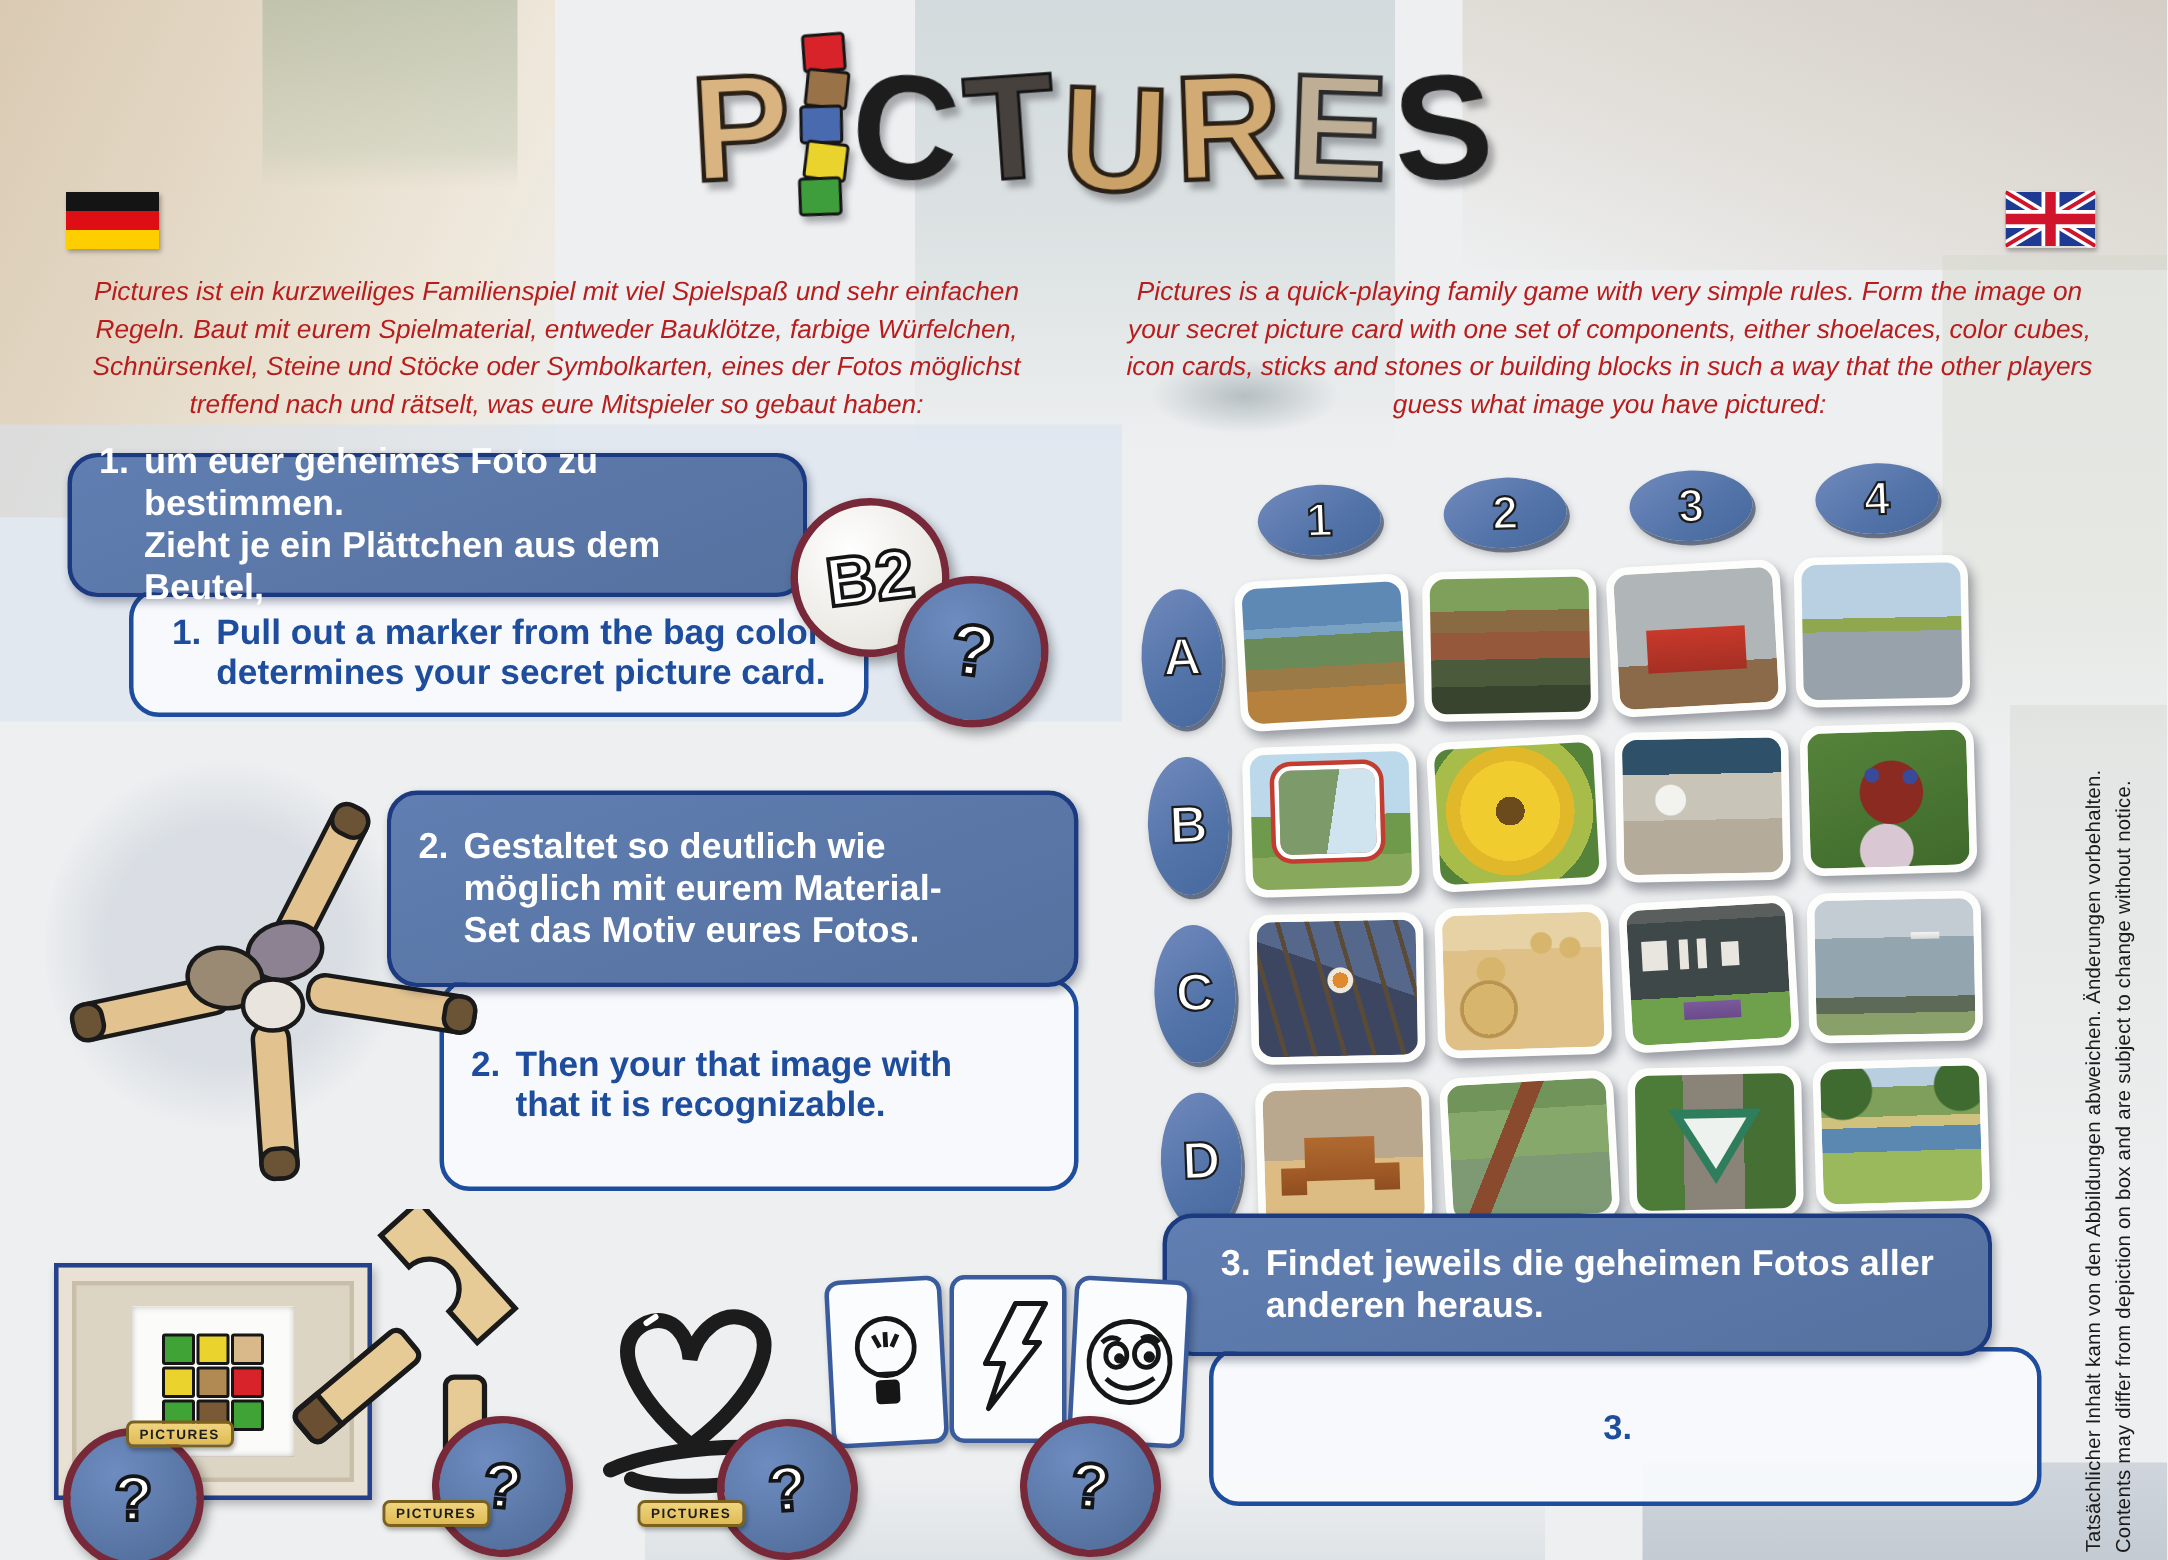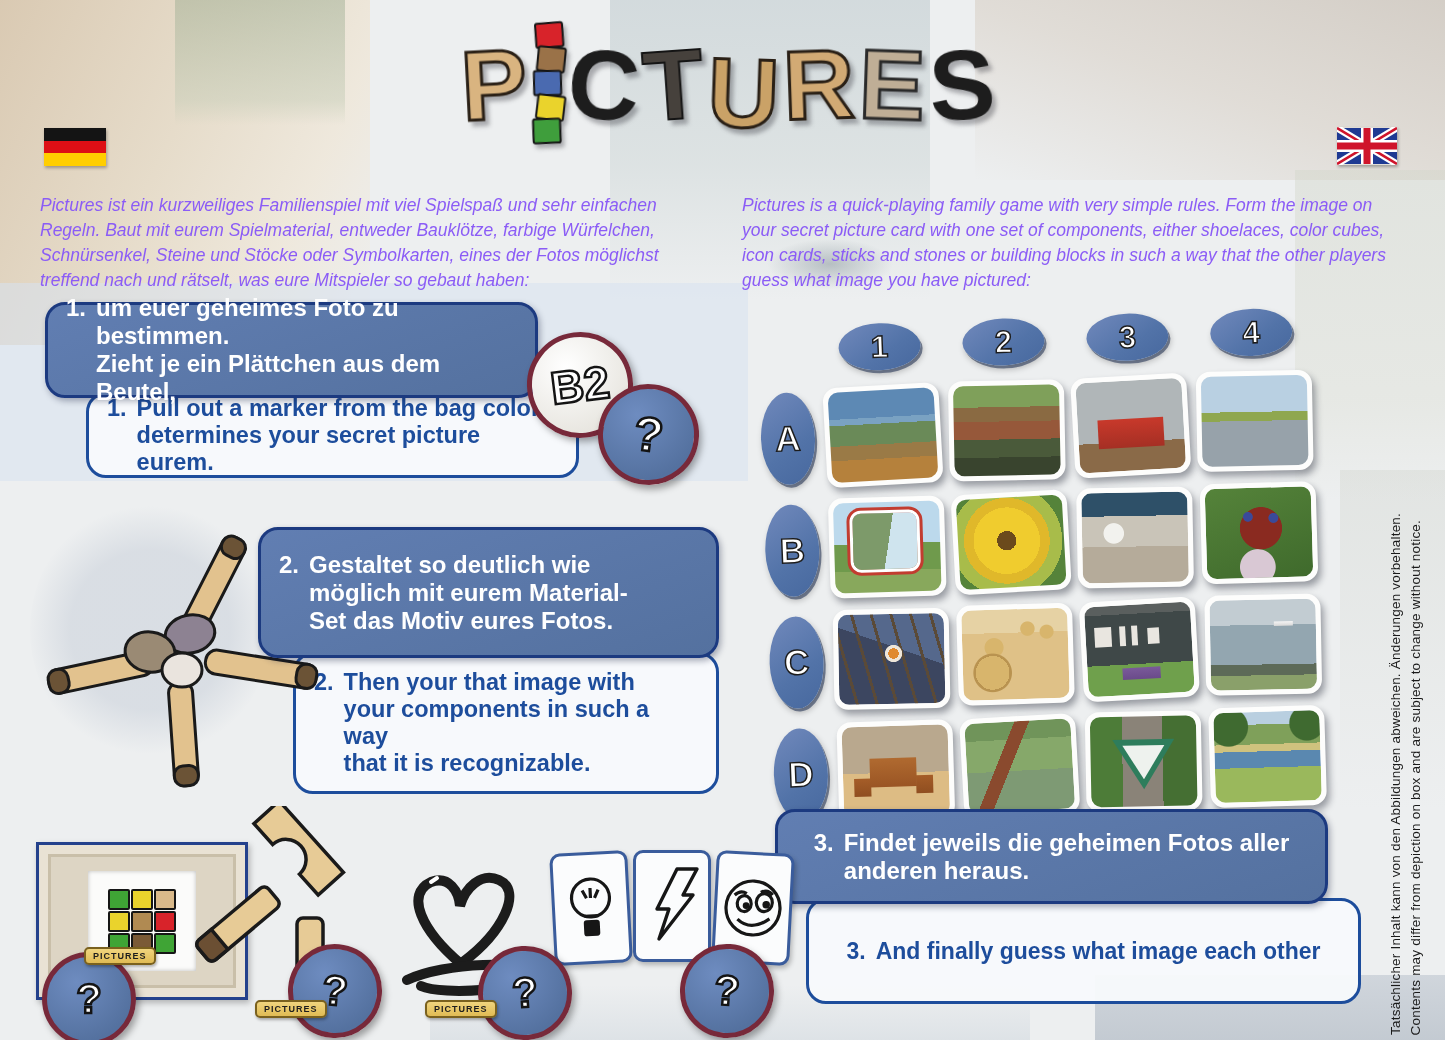--- a/index.html
+++ b/index.html
@@ -53,21 +53,21 @@
   .cu-grn{background:#3f9e3c;transform:rotate(-4deg) translateX(1px);}
 
   
   .flag{position:absolute;z-index:2;box-shadow:1px 2px 3px rgba(0,0,0,.3);}
   .flag-de{left:44px;top:128px;width:62px;height:38px;
     background:linear-gradient(180deg,#141414 0 33.3%,#dd0f15 33.3% 66.6%,#ffce00 66.6%);}
   .flag-uk{left:1337px;top:127px;width:60px;height:38px;}
 
   
   .intro{position:absolute;top:182px;width:662px;z-index:2;font-style:italic;
-         font-size:17.5px;line-height:1.43;color:#8b5cf6;text-align:left;margin-top:11px;}
+         font-size:17.5px;line-height:1.43;color:#b91c1c;text-align:center;}
   .intro-de{left:40px;}
   .intro-en{left:742px;}
 
   
   .box{position:absolute;border-radius:20px;display:flex;align-items:center;z-index:3;
        font-weight:700;}
   .box-de{background:linear-gradient(160deg,#617eb2,#54719f);border:3px solid #1c3a80;
           color:#fff;box-shadow:2px 3px 6px rgba(20,30,60,.35);}
   .box-en{background:rgba(248,250,252,.94);border:3px solid #1d4d9c;color:#1d4d9c;}
   .step{display:flex;gap:10px;padding:10px 18px;}
@@ -249,21 +249,21 @@
           <div>um euer geheimes Foto zu bestimmen.</div>
             <div>Zieht je ein Plättchen aus dem Beutel,</div>
         </span>
     </div>
   </div>
   <div class="box box-en b-en1">
     <div class="step">
       <span class="num">1.</span>
       <span>
           <div>Pull out a marker from the bag color</div>
-            <div>determines your secret picture eurem.</div>
+            <div>determines your secret picture card.</div>
         </span>
     </div>
   </div>
 
   <div class="token tok-b2">B2</div>
   <div class="token tok-blue tok-q-main">?</div>
 
   <div class="box box-de b-de2">
     <div class="step">
       <span class="num">2.</span>
@@ -272,40 +272,38 @@
             <div>möglich mit eurem Material-</div>
             <div>Set das Motiv eures Fotos.</div>
         </span>
     </div>
   </div>
   <div class="box box-en b-en2">
     <div class="step">
       <span class="num">2.</span>
       <span>
           <div>Then your that image with</div>
-            <div>your components in such a way</div>
             <div>that it is recognizable.</div>
         </span>
     </div>
   </div>
 
   <div class="box box-de b-de3">
     <div class="step">
       <span class="num">3.</span>
       <span>
           <div>Findet jeweils die geheimen Fotos aller</div>
             <div>anderen heraus.</div>
         </span>
     </div>
   </div>
   <div class="box box-en b-en3">
     <div class="step">
       <span class="num">3.</span>
       <span>
-          <div>And finally guess what image each other</div>
         </span>
     </div>
   </div>
 
   <div class="grid">
     <div class="oval colhead ch-1">1</div>
     <div class="oval colhead ch-2">2</div>
     <div class="oval colhead ch-3">3</div>
     <div class="oval colhead ch-4">4</div>
     <div class="oval rowlab rl-a">A</div>

